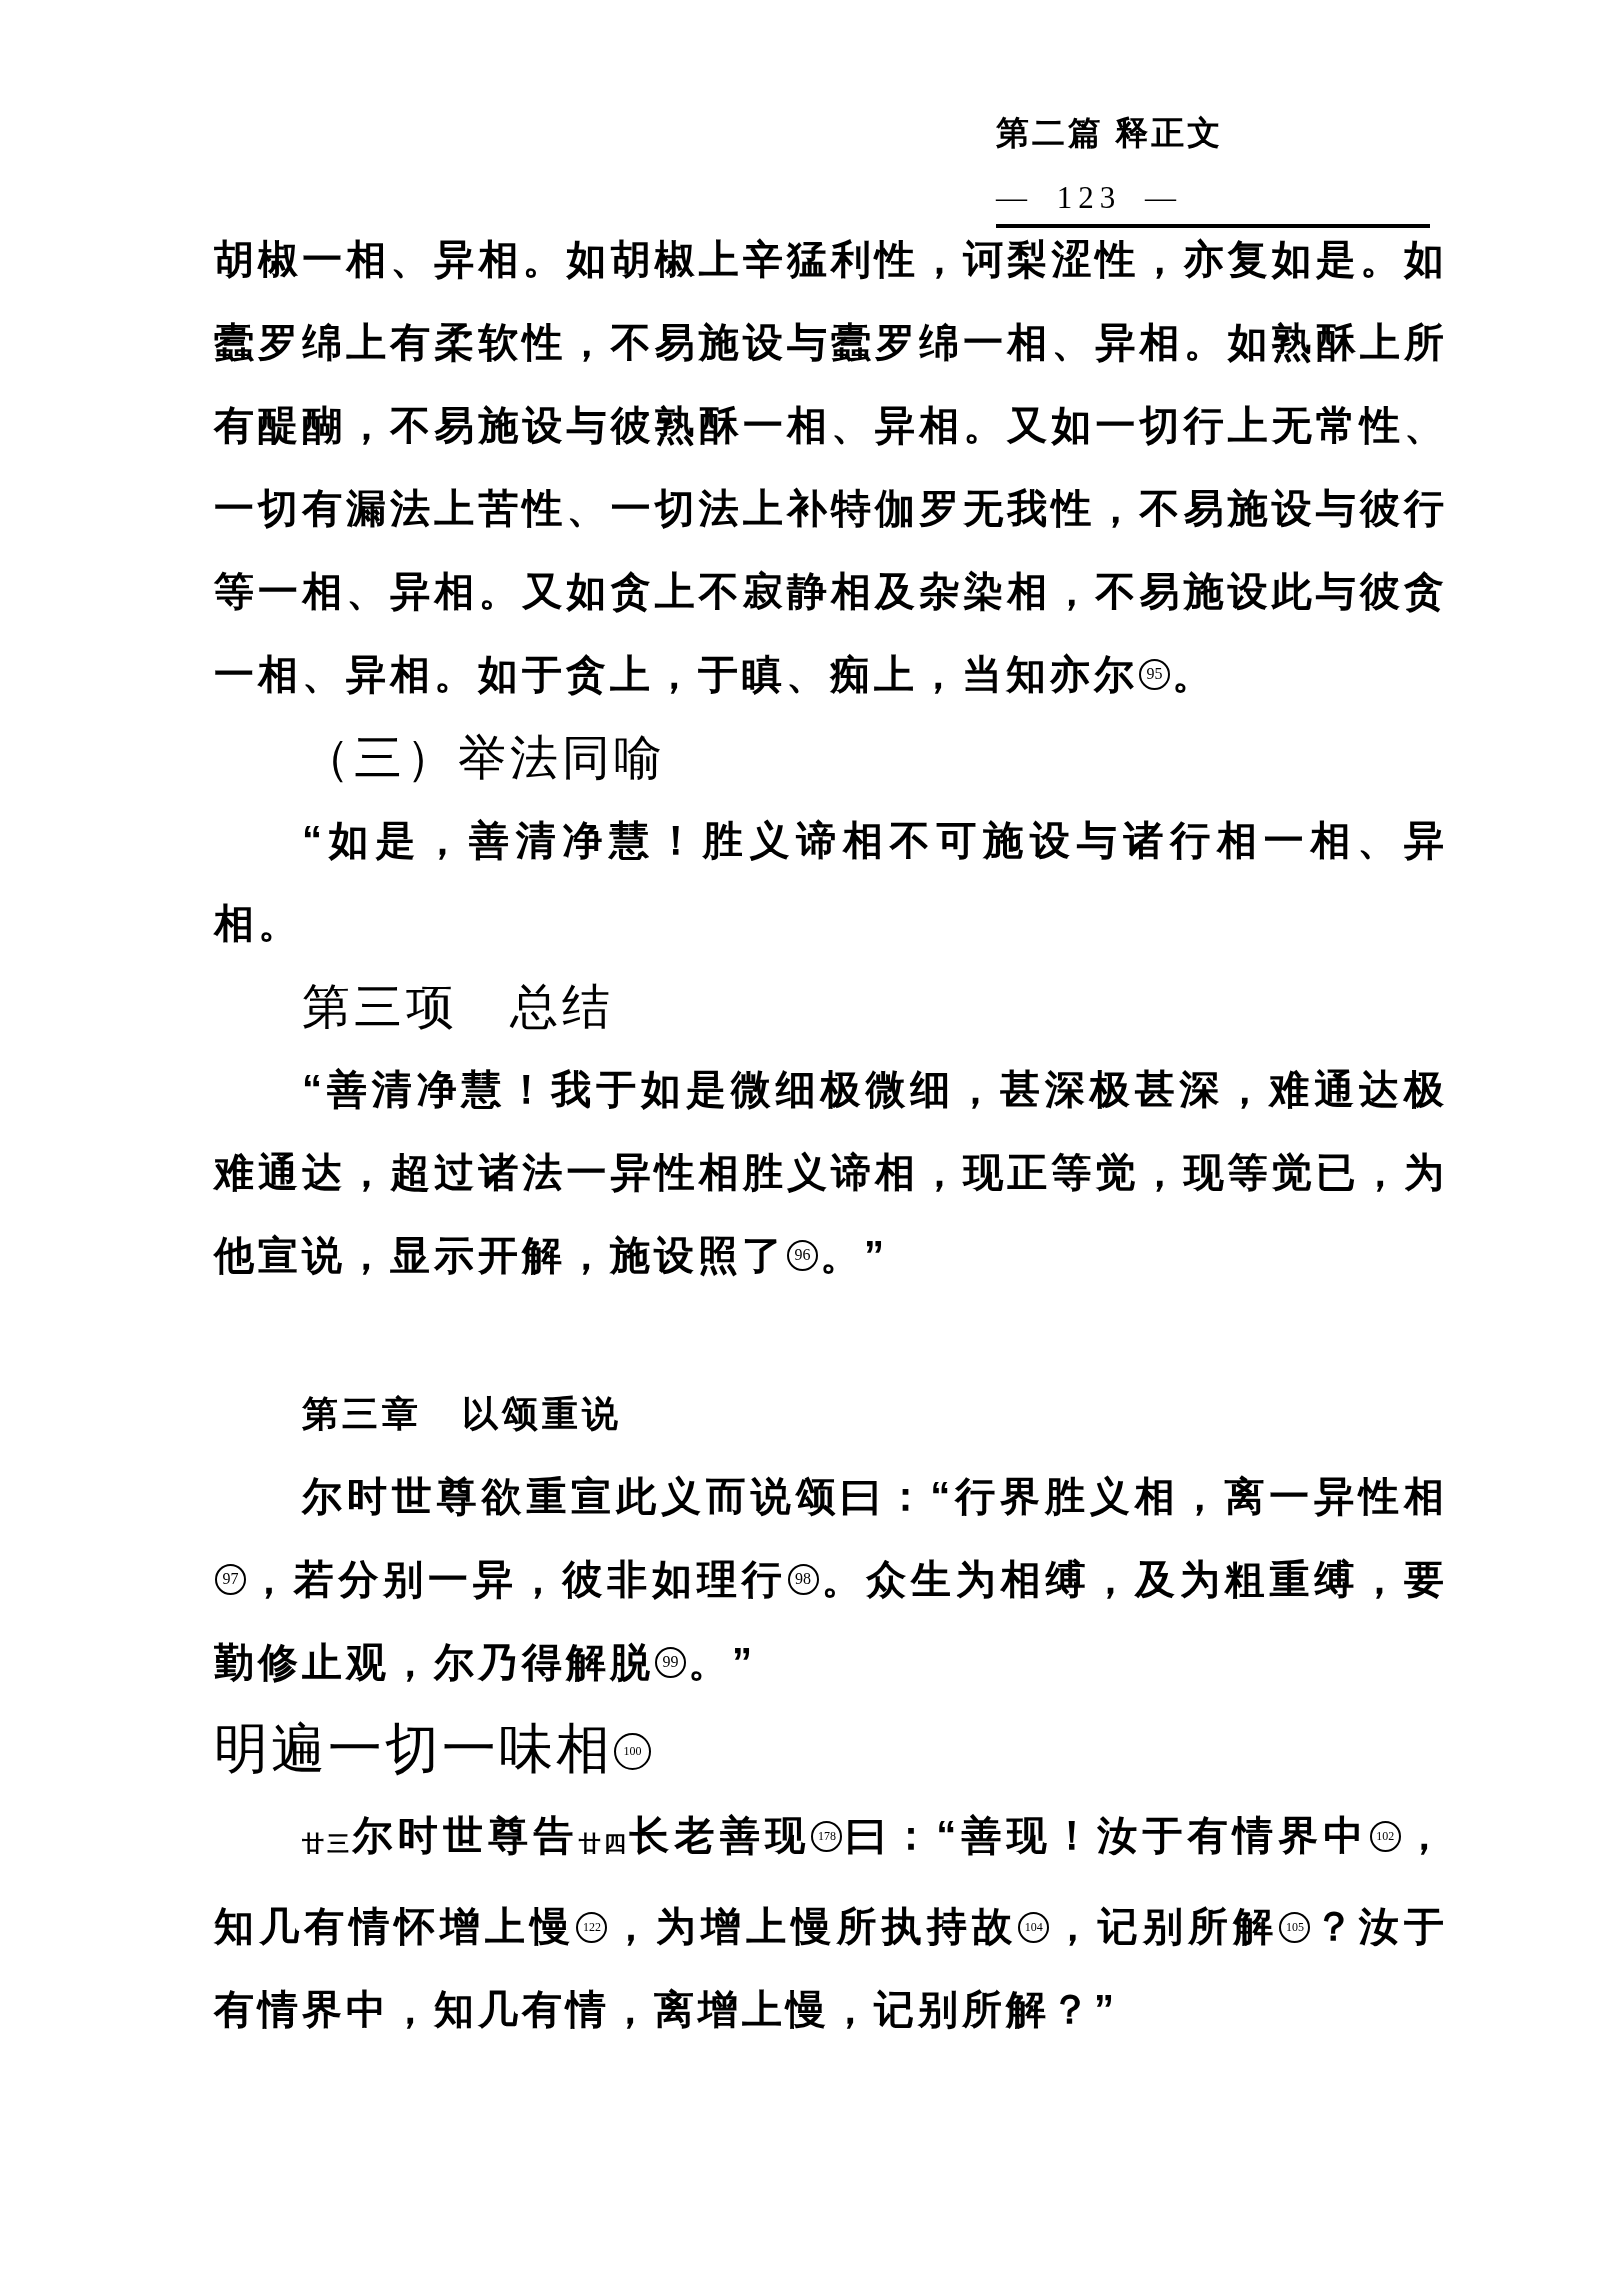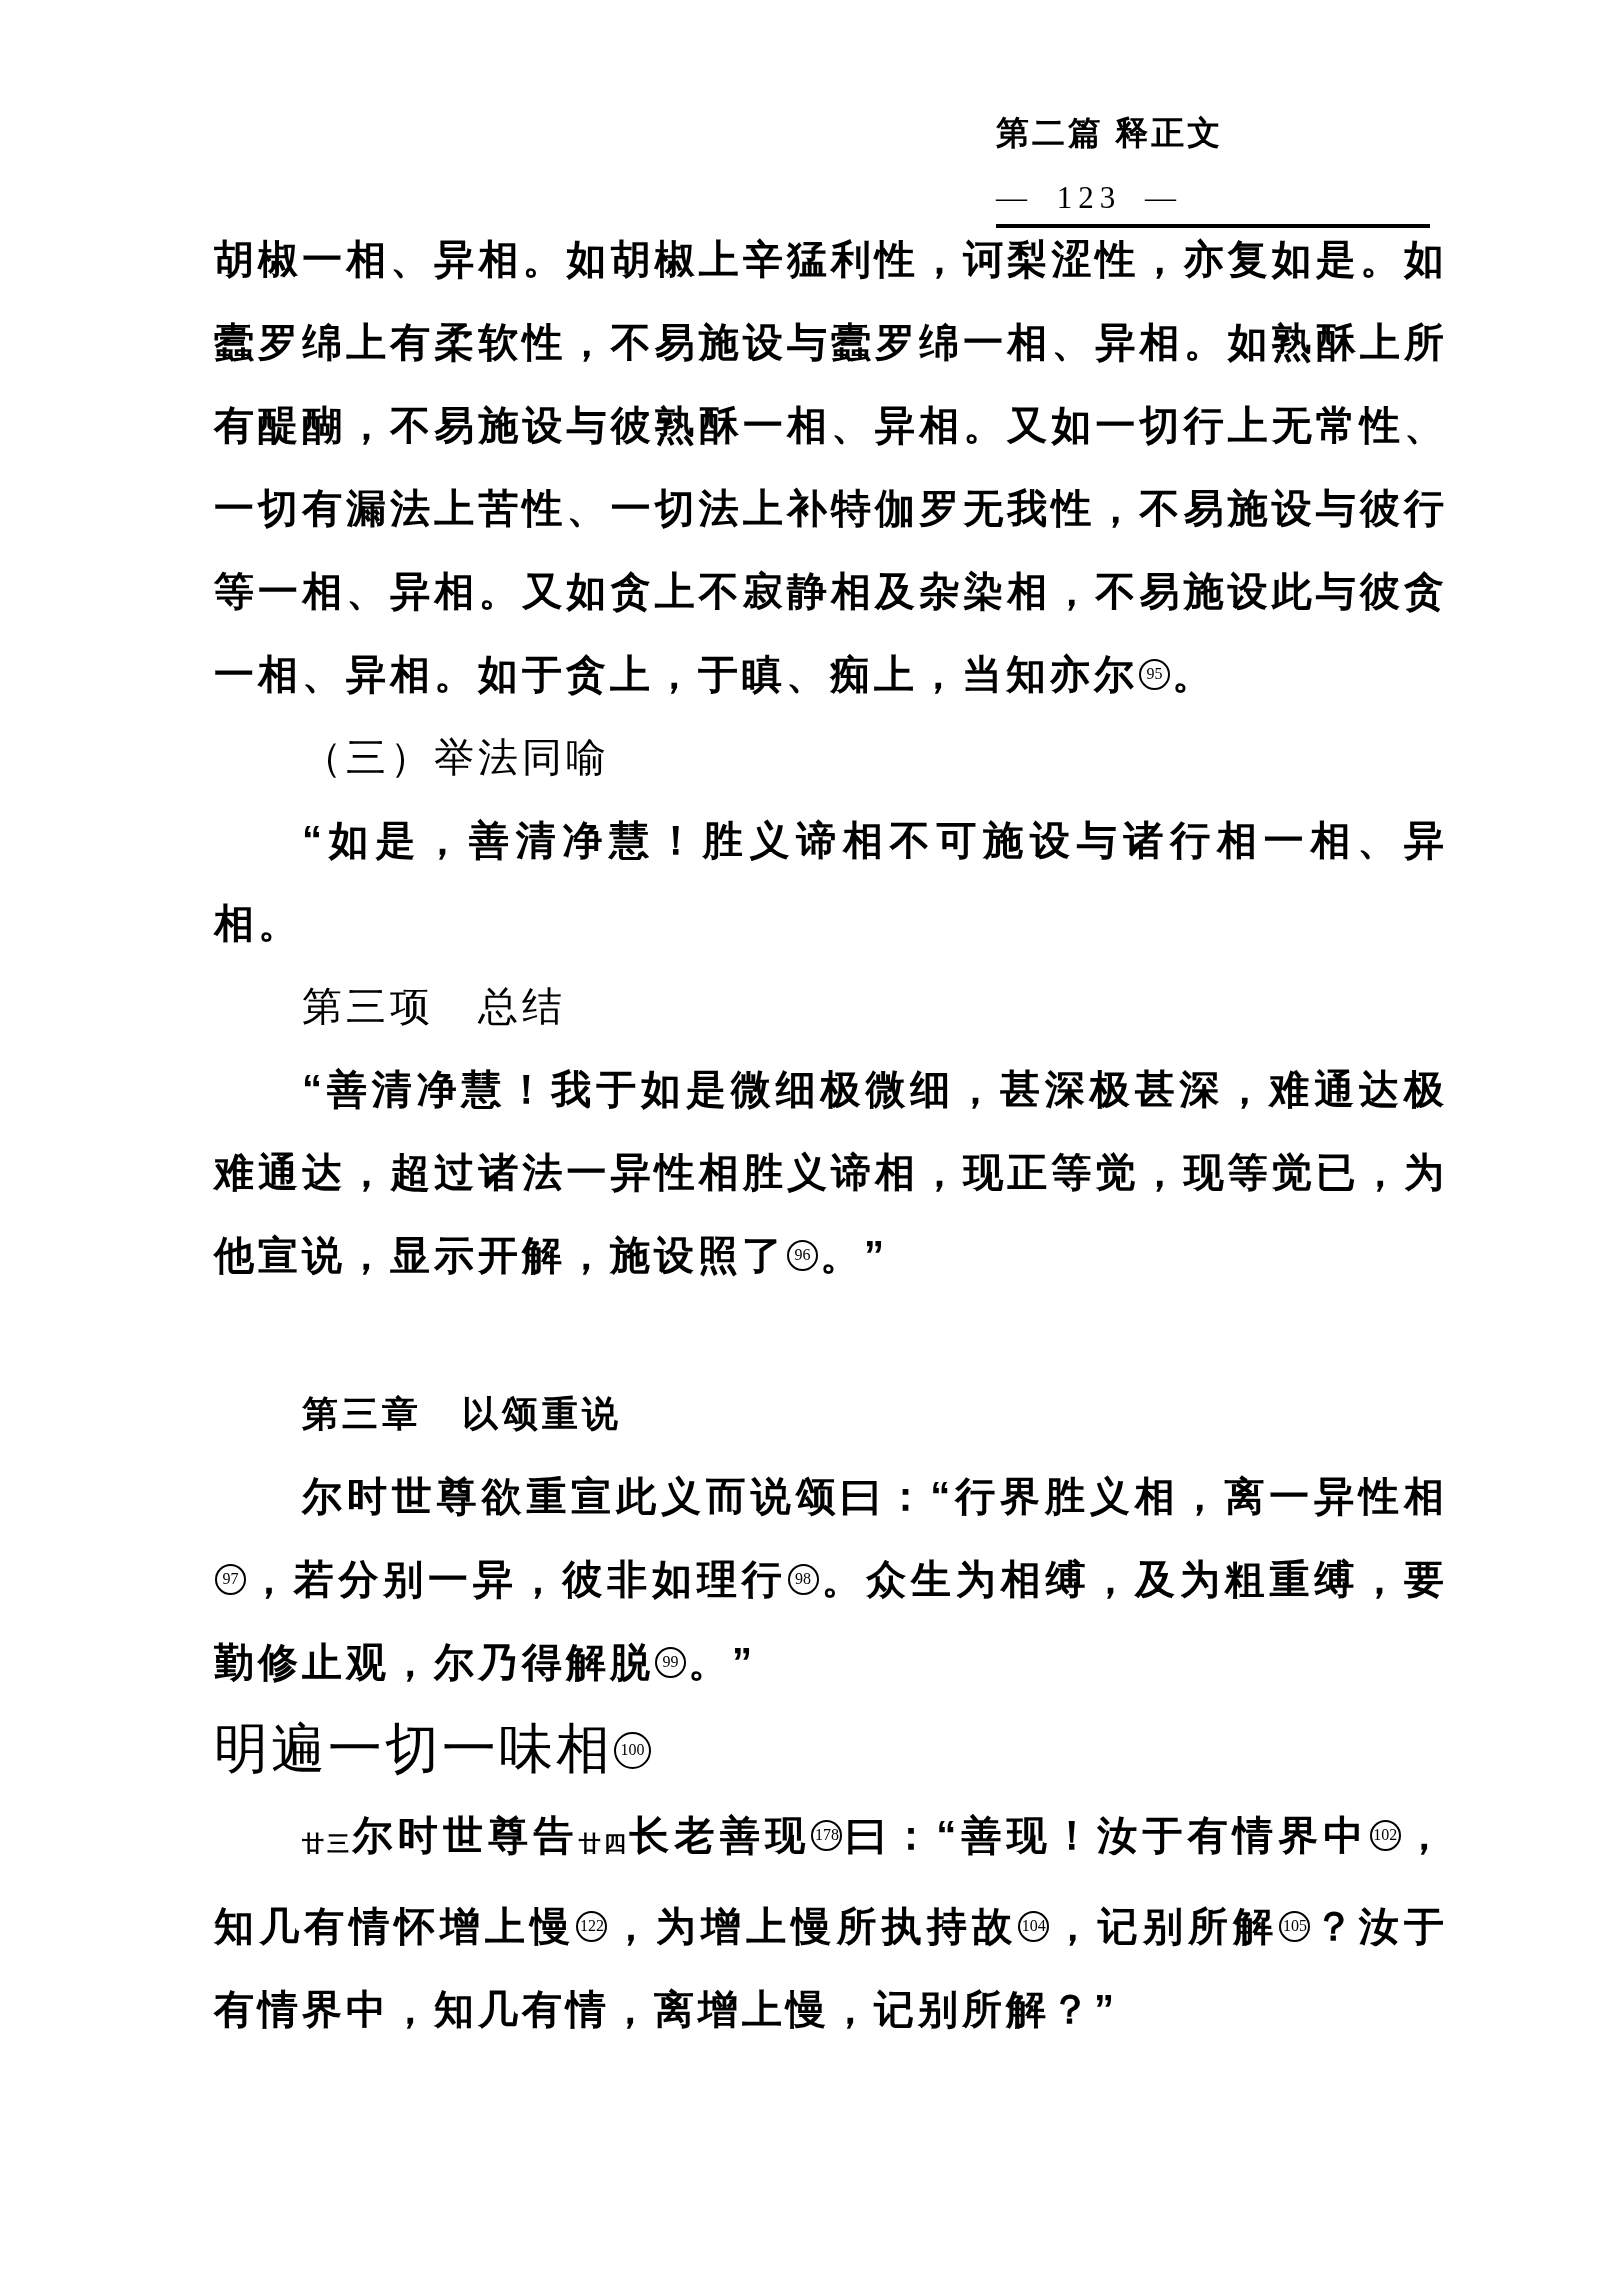--- a/index.html
+++ b/index.html
@@ -33,21 +33,21 @@
     letter-spacing:4px;
     text-align:justify;
     text-justify:inter-character;
     word-break:break-all;
     font-weight:700;
   }
   .content p, .content h2, .content h3 { margin:0; padding:0; }
   .indent { text-indent:88px; }
   .sub-h {
     font-family:"Liberation Serif", serif;
-    font-weight:normal; font-size:40px;
+    font-weight:normal; font-size:48px;
     text-indent:88px; text-align:left;
   }
   .chap-h {
     font-weight:bold; font-size:36px; line-height:83px;
     text-indent:88px; text-align:left; letter-spacing:4px;
   }
   .chap-h.gap-lg { margin-top:75px; }
   .chap-h.gap-md { margin-top:48px; }
   .big-h {
     font-family:"Liberation Serif", serif;
@@ -60,21 +60,21 @@
     display:inline-block; box-sizing:border-box;
     width:31px; height:31px;
     border:2px solid #000; border-radius:50%;
     font-family:"Liberation Serif", serif;
     font-weight:normal; font-size:16px; line-height:26px;
     letter-spacing:0; text-align:center; text-indent:0;
     vertical-align:9px;
     margin:0 2px 0 1px;
     white-space:nowrap;
   }
-  .fn.fn3 { font-size:16px; }
+  .fn.fn3 { font-size:12px; }
   .big-h .fn { width:37px; height:37px; line-height:32px; vertical-align:12px; }
   
   .sm { font-size:22px; letter-spacing:2px; vertical-align:-2px; font-weight:700; }
 </style>
 </head>
 <body>
 
 <div class="page">
 
   <div class="header">

